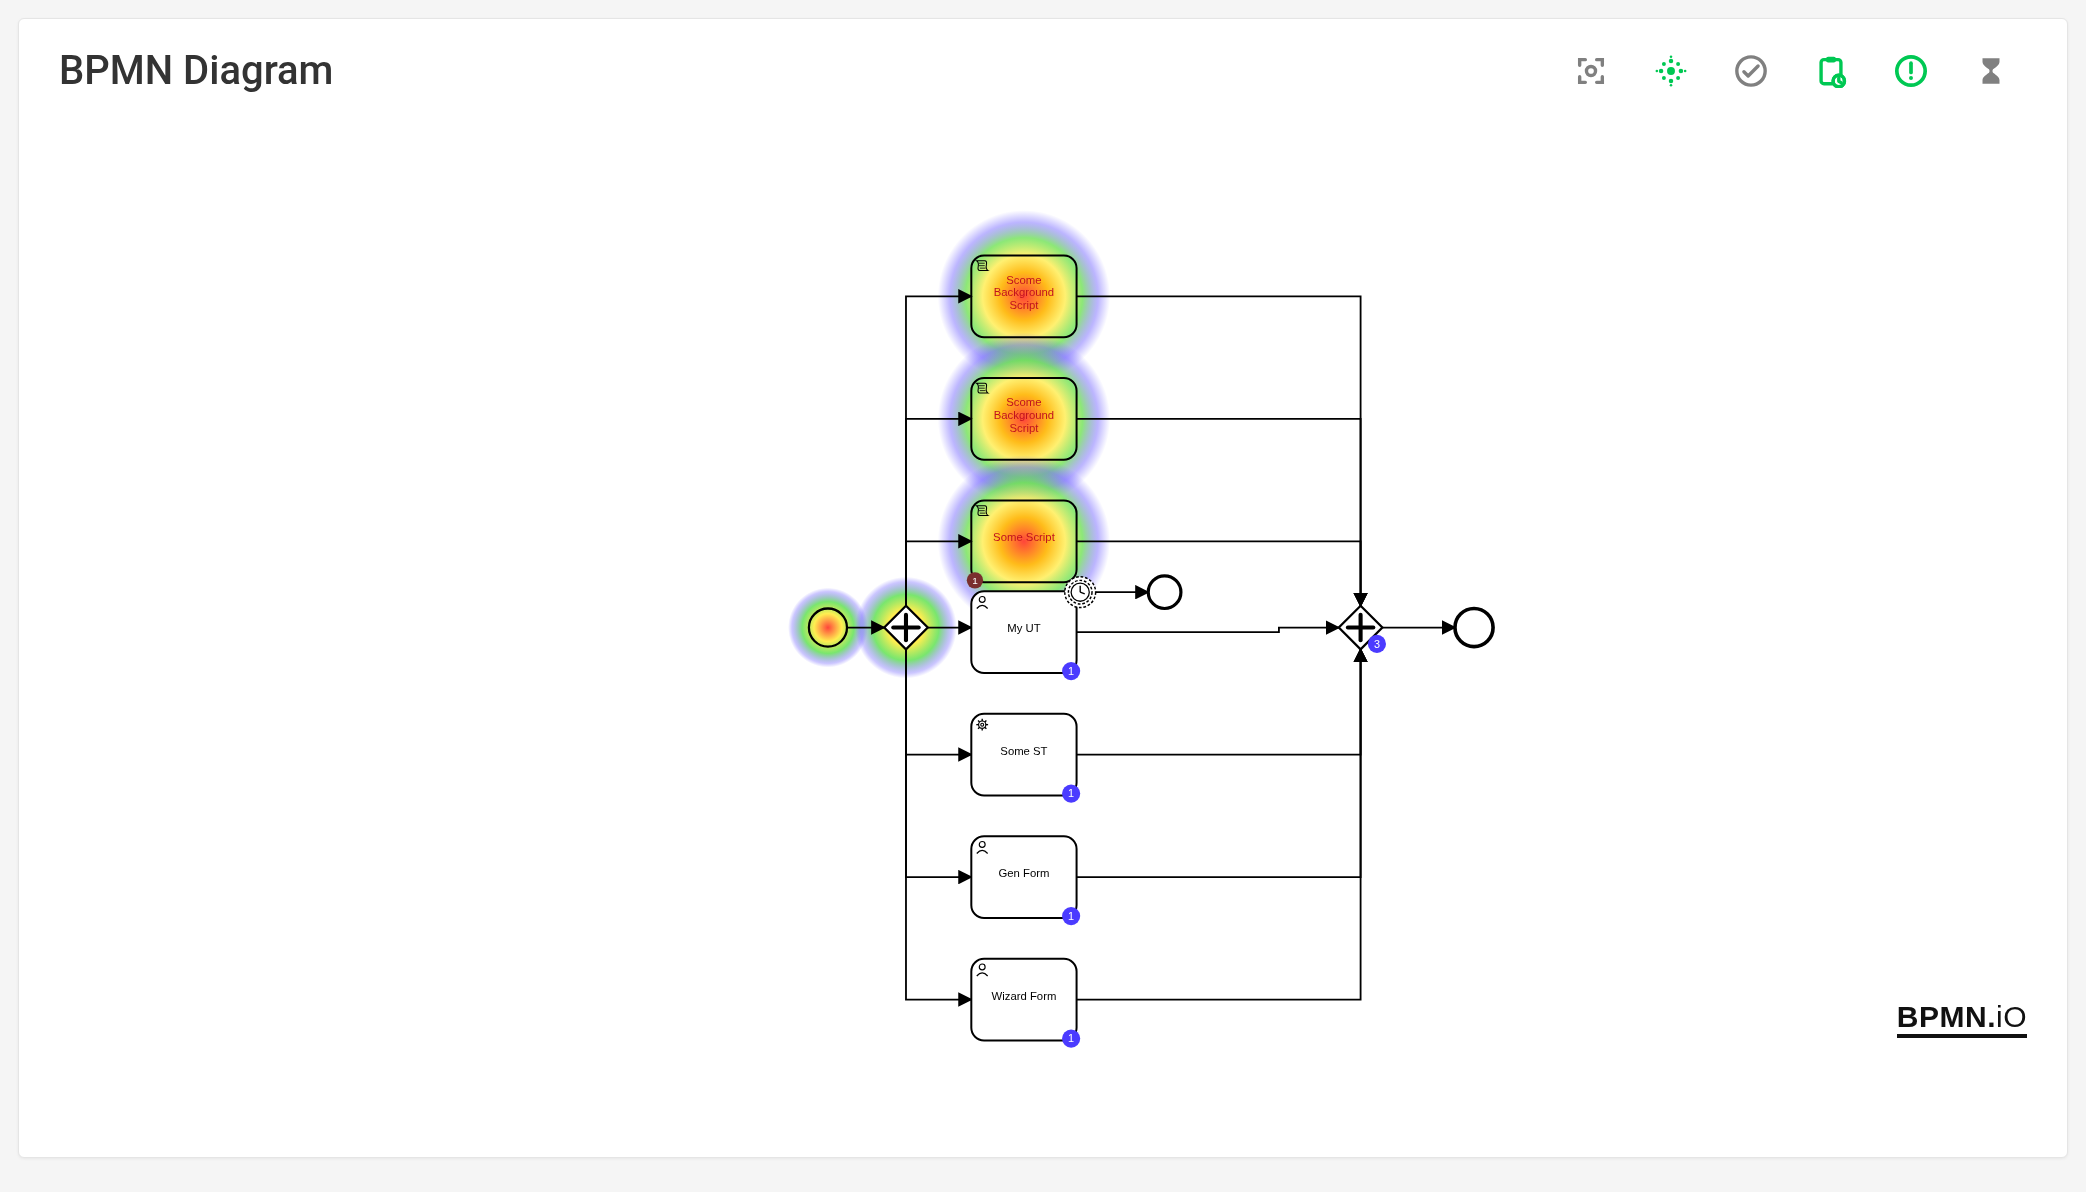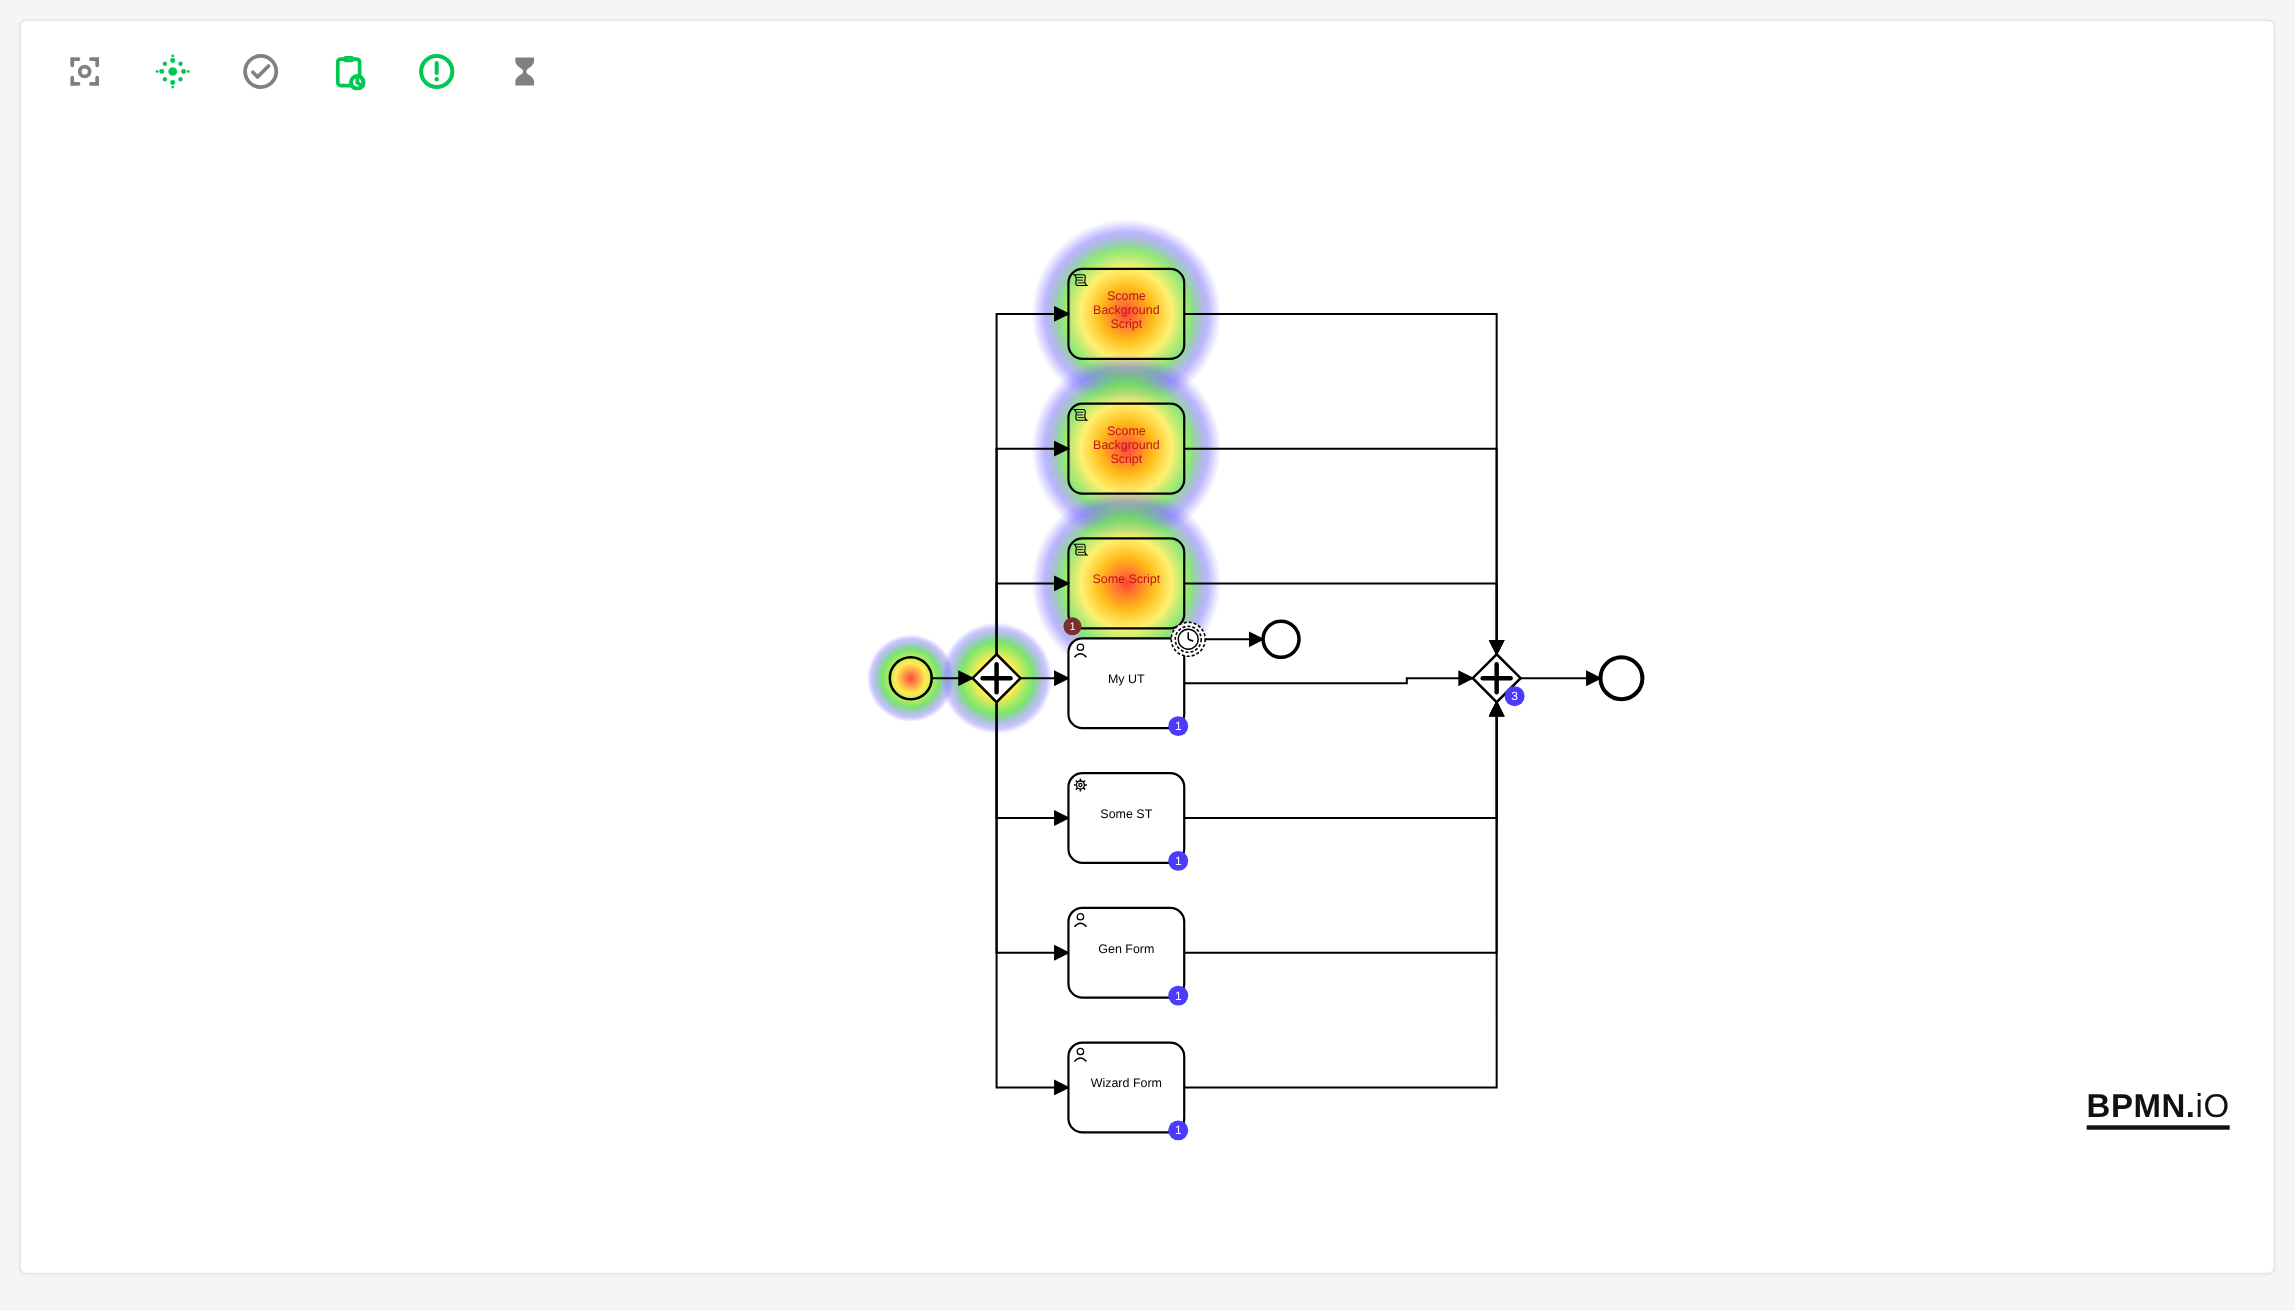--- a/index.html
+++ b/index.html
@@ -14,20 +14,21 @@
   svg.diagram { position:absolute; inset:0; width:100%; height:100%; }
   .watermark { position:absolute; right:40px; bottom:36px; font-family: Arial, sans-serif; font-weight:800; font-size:30px; letter-spacing:.5px; color:#111; border-bottom:4px solid #111; line-height:1; padding-bottom:2px; }
   .watermark .thin { font-weight:500;margin-top:40px; }
 </style>
 </head>
 <body>
 
 <div class="page">
   <div class="card">
     <div class="header">
+      <div class="title">BPMN Diagram</div>
       <div class="toolbar">
         <span class="ico">
           <svg viewBox="0 0 24 24" width="34" height="34" fill="none" stroke="#808080" stroke-width="2.4" stroke-linecap="round">
             <path d="M4 8V4h4"></path>
               <path d="M20 8V4h-4"></path>
               <path d="M4 16v4h4"></path>
               <path d="M20 16v4h-4"></path>
               <circle cx="12" cy="12" r="3.2"></circle>
           </svg>
         </span>

